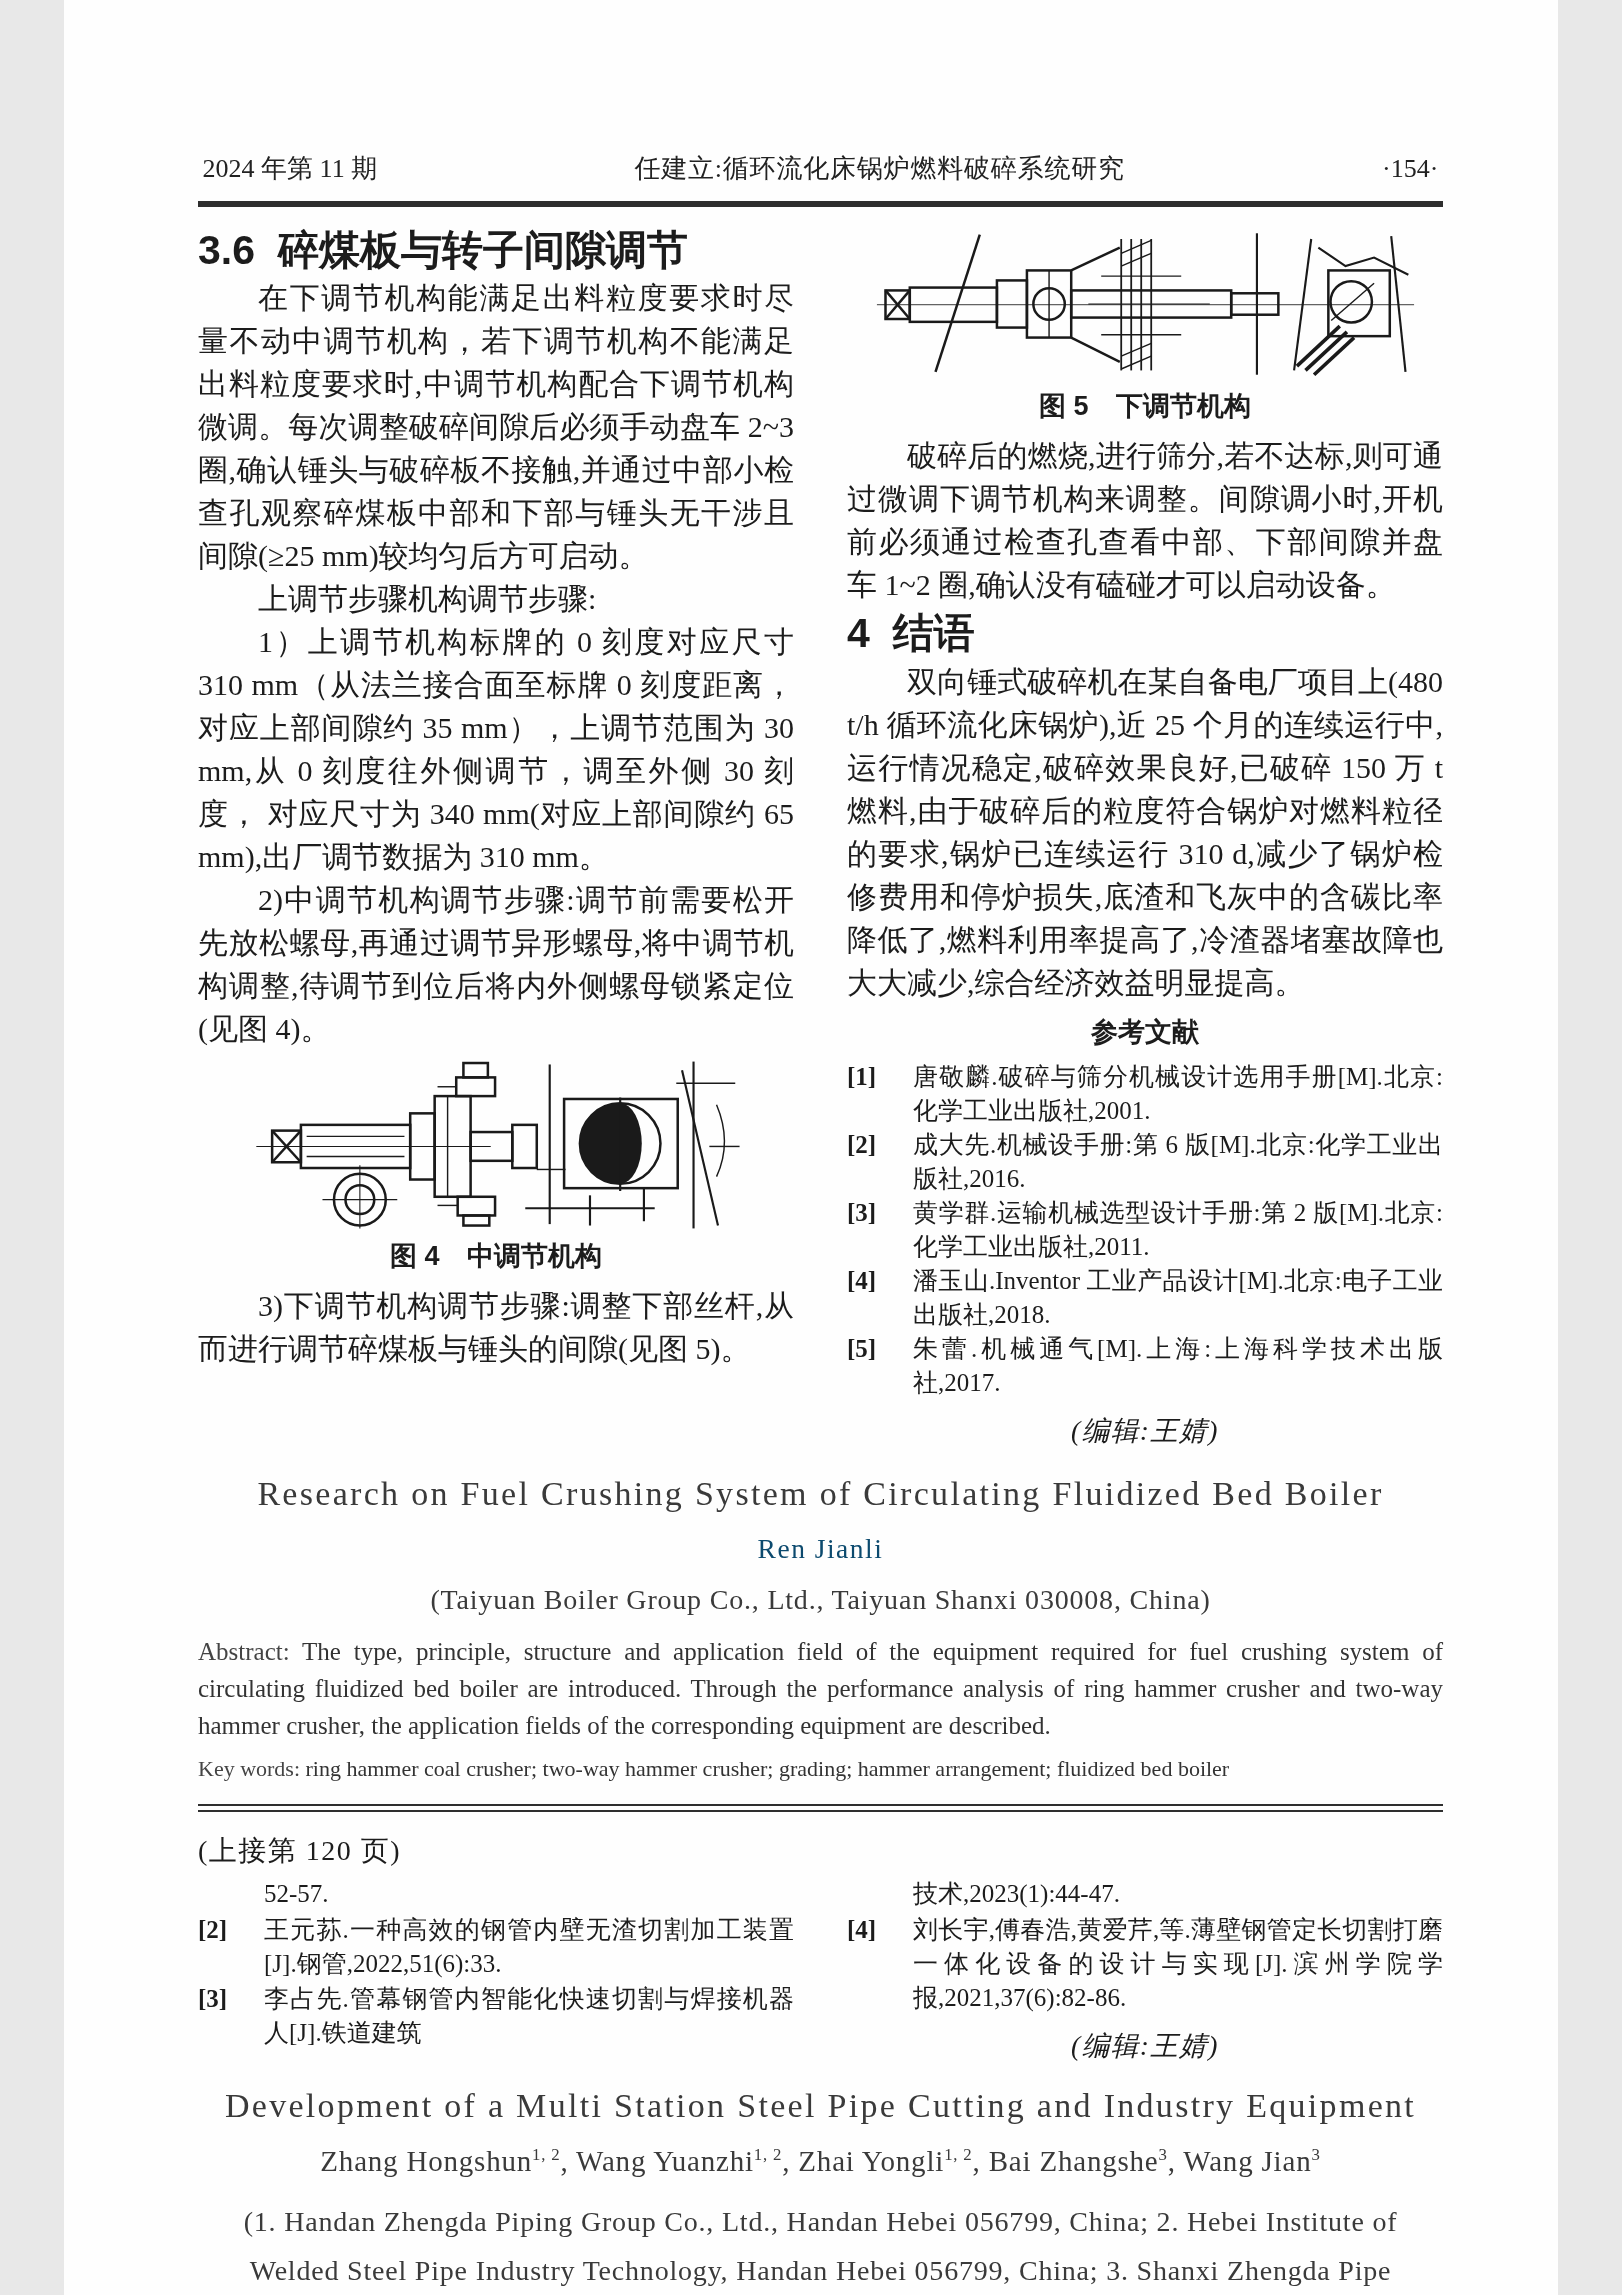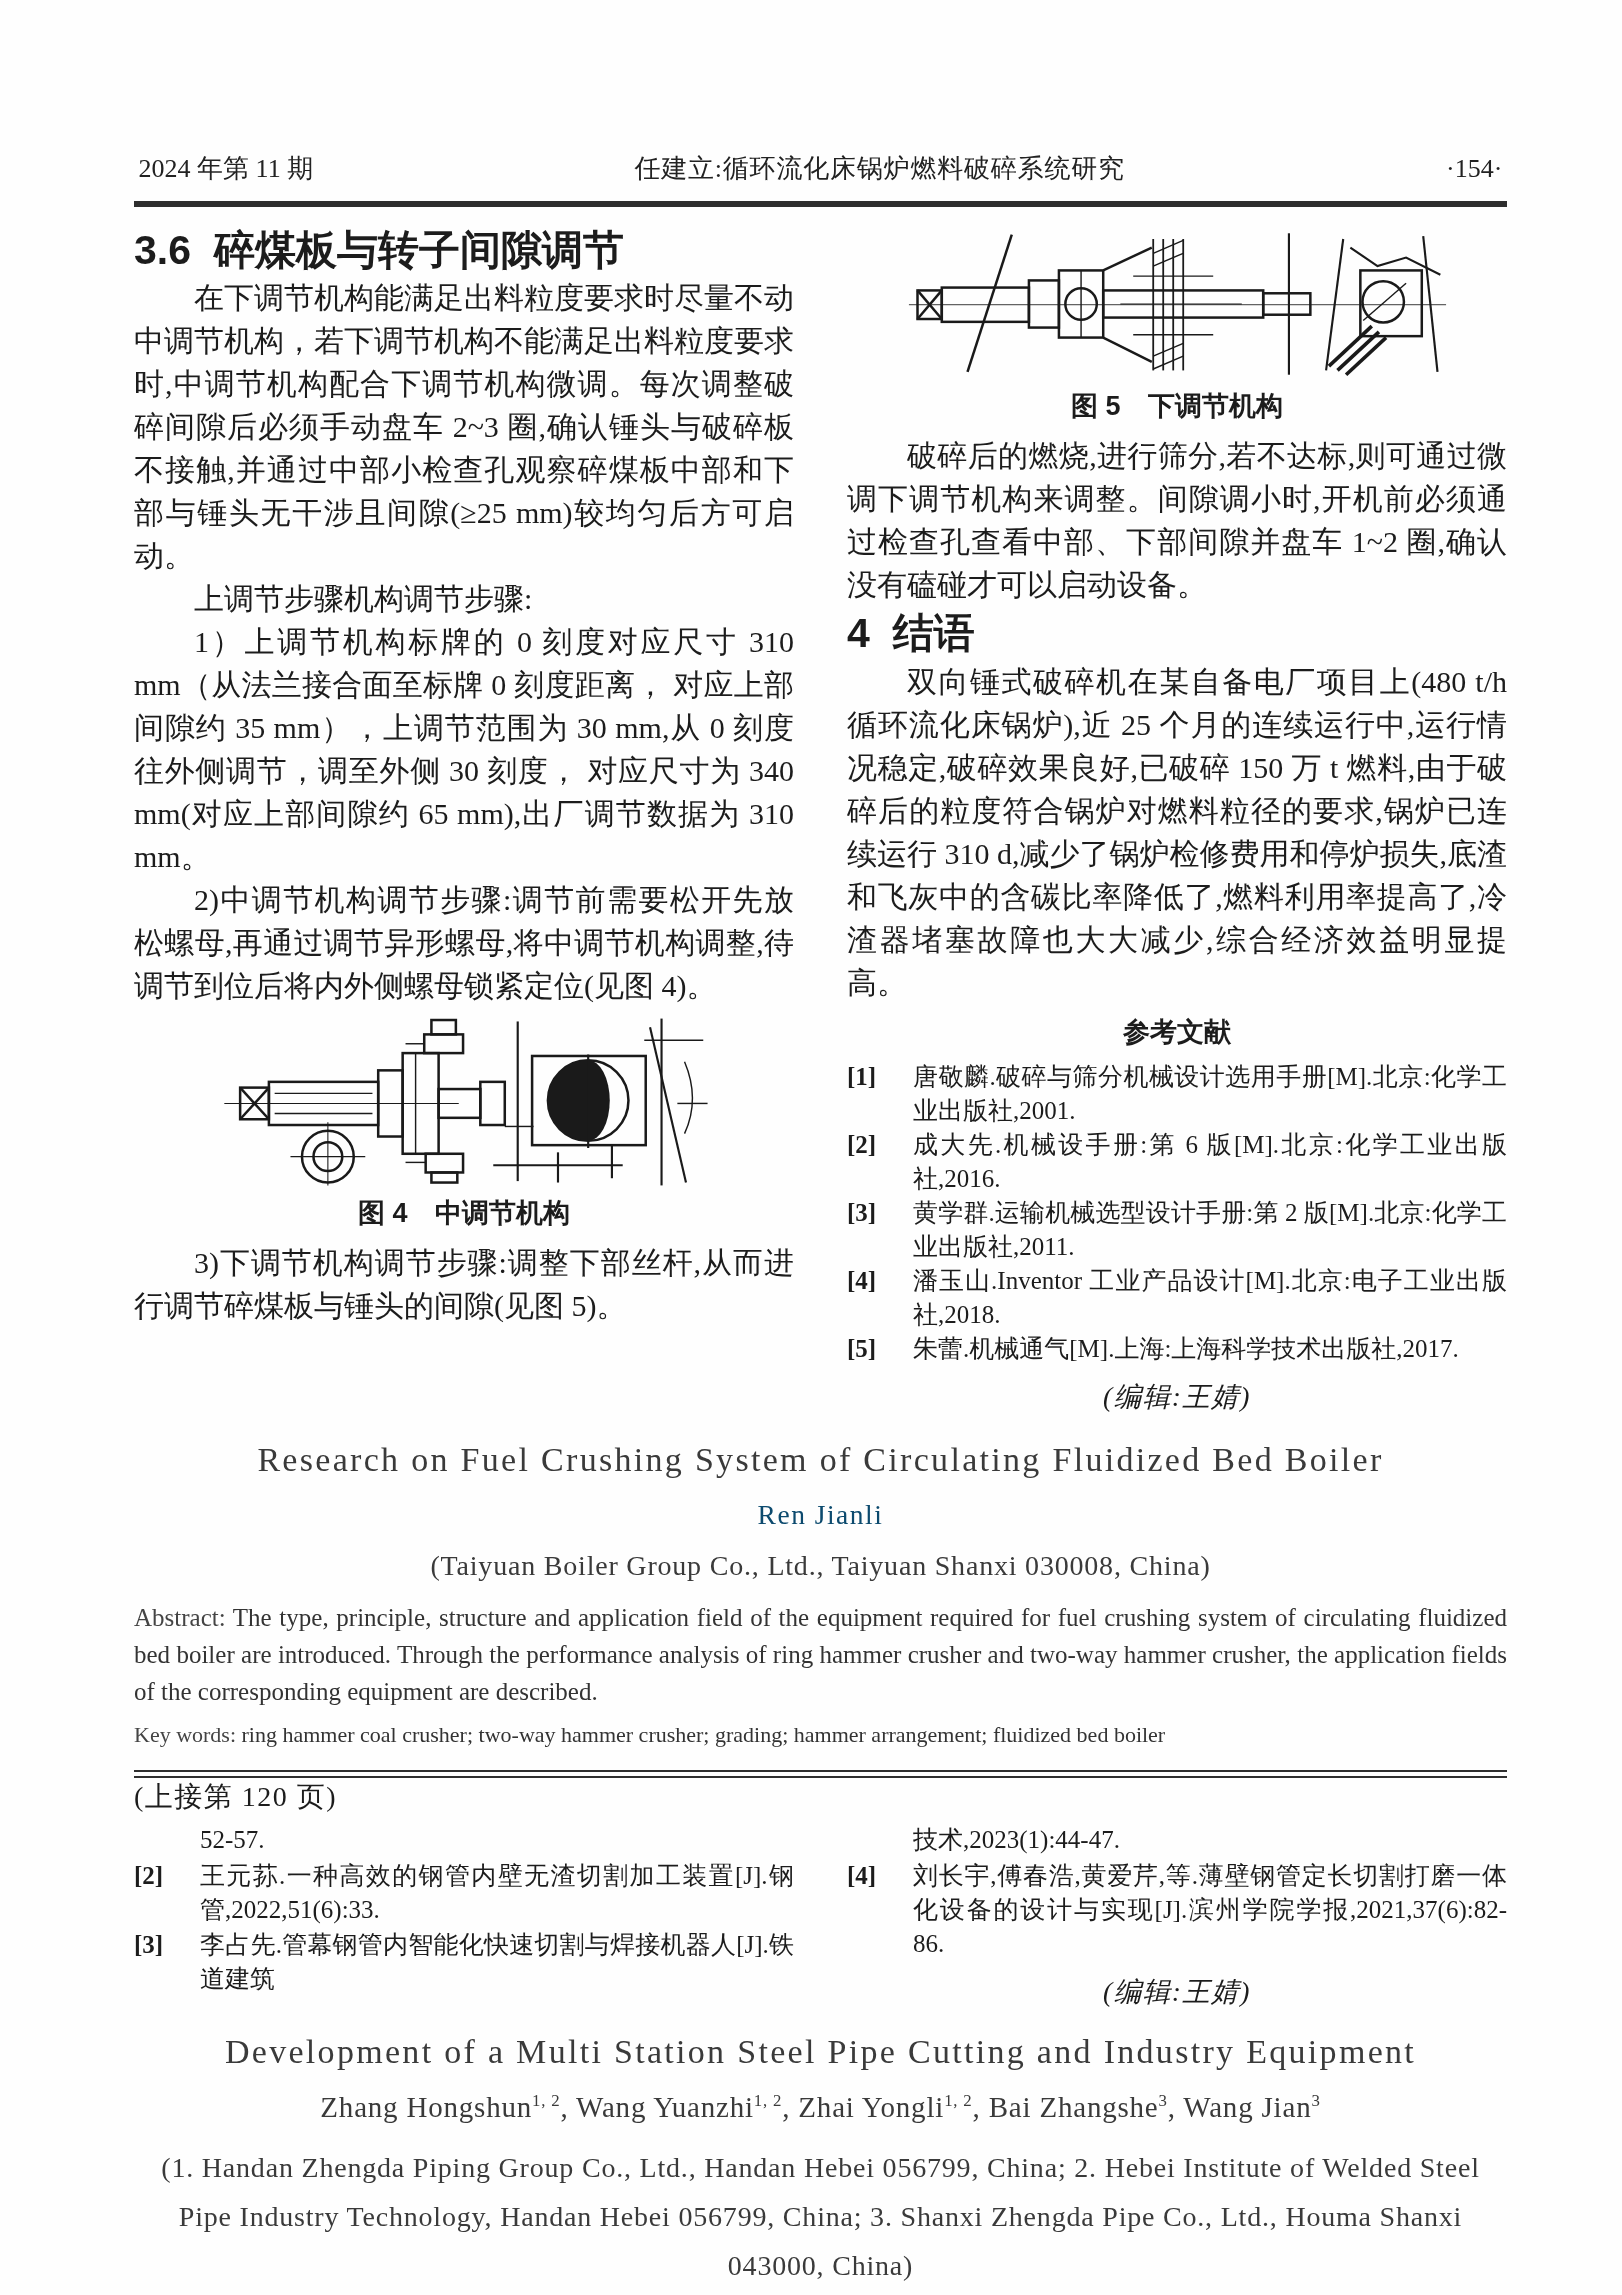--- a/index.html
+++ b/index.html
@@ -1,17 +1,17 @@
 <!DOCTYPE html>
 <html style="font-size:12.2px"><head>
 <meta charset="utf-8">
 <style>
   html,body{margin:0;padding:0;background:#e8e8e8;}
   .page{
-    position:relative;width:1622px;height:2295px;margin:0 auto;
+    position:relative;width:1494px;height:2295px;margin:0 auto;
     background:#fefefe;color:#1c1c1c;box-sizing:border-box;
     padding:151px 115px 30.5px 134px;overflow:hidden;
     font-family:"Liberation Serif", serif;
   }
   
   .hdr{display:flex;justify-content:space-between;align-items:baseline;
        font-size:26px;padding:0 4.6px;color:#222;}
   .hdr .mid{letter-spacing:0.8px;}
   .rule-heavy{margin-top:15.3px;height:0;border-top:6.9px solid #2e2e2e;}
   
@@ -42,21 +42,21 @@
   .en-affil.multi{line-height:49px;padding:0 23px;}
   .en-abstract{font-size:25px;line-height:37px;text-align:justify;
                margin:17px 0 0 0;color:#333;}
   .en-abstract .lbl,.en-kw .lbl{color:#444;}
   .en-kw{font-size:22px;line-height:37px;text-align:left;margin:6.1px 0 0 0;color:#333;}
   .en-authors{font-size:29px;letter-spacing:0.8px;margin-top:20px;color:#3a3a3a;}
   .en-authors sup{font-size:0.58em;}
   
   .rule-double{margin:17px 0 0 0;height:3.8px;border-top:2.3px solid #2e2e2e;
                border-bottom:2.3px solid #2e2e2e;}
-  .cont-note{font-size:28px;margin-top:0;letter-spacing:1.5px;}
+  .cont-note{font-size:28px;margin-top:20px;letter-spacing:1.5px;}
   .cont-cols{display:flex;gap:53px;margin-top:7.6px;}
   .cont-col{flex:1 1 0;}
   .carry{font-size:25px;line-height:34px;padding-left:66px;}
   .cont-col .ref{margin-top:1.5px;}
   .cont-col .editor{margin-top:13.7px;}
 </style>
 </head>
 <body>
 
 <div class="page">

